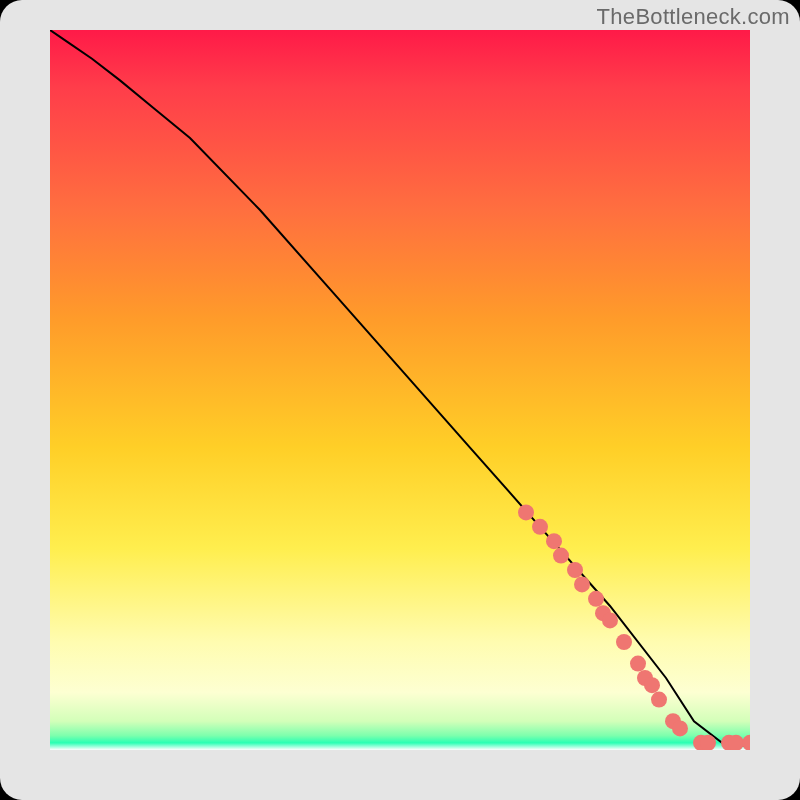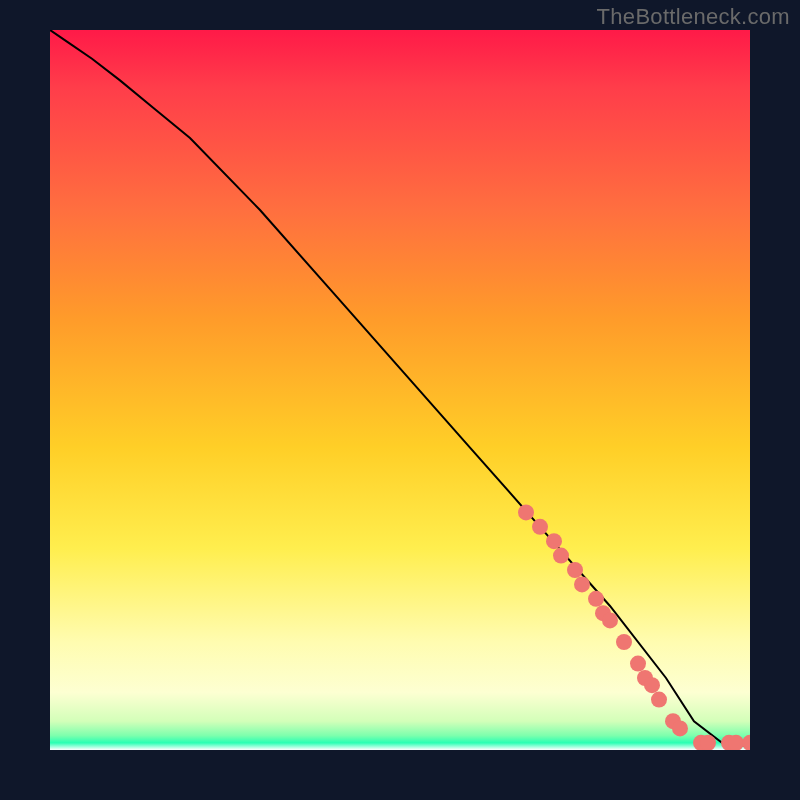--- a/index.html
+++ b/index.html
@@ -8,21 +8,22 @@
     width: 800px;
     height: 800px;
     background: #000;
     font-family: Arial, Helvetica, sans-serif;
     overflow: hidden;
   }
   .container {
     position: relative;
     width: 800px;
     height: 800px;
-    background: #0f172a;
+    background: #e5e5e5;
+    border-radius: 22px;
   }
   .attribution {
     position: absolute;
     top: 4px;
     right: 10px;
     color: #6a6a6a;
     font-size: 22px;
     font-weight: 500;
     letter-spacing: 0.3px;
   }

